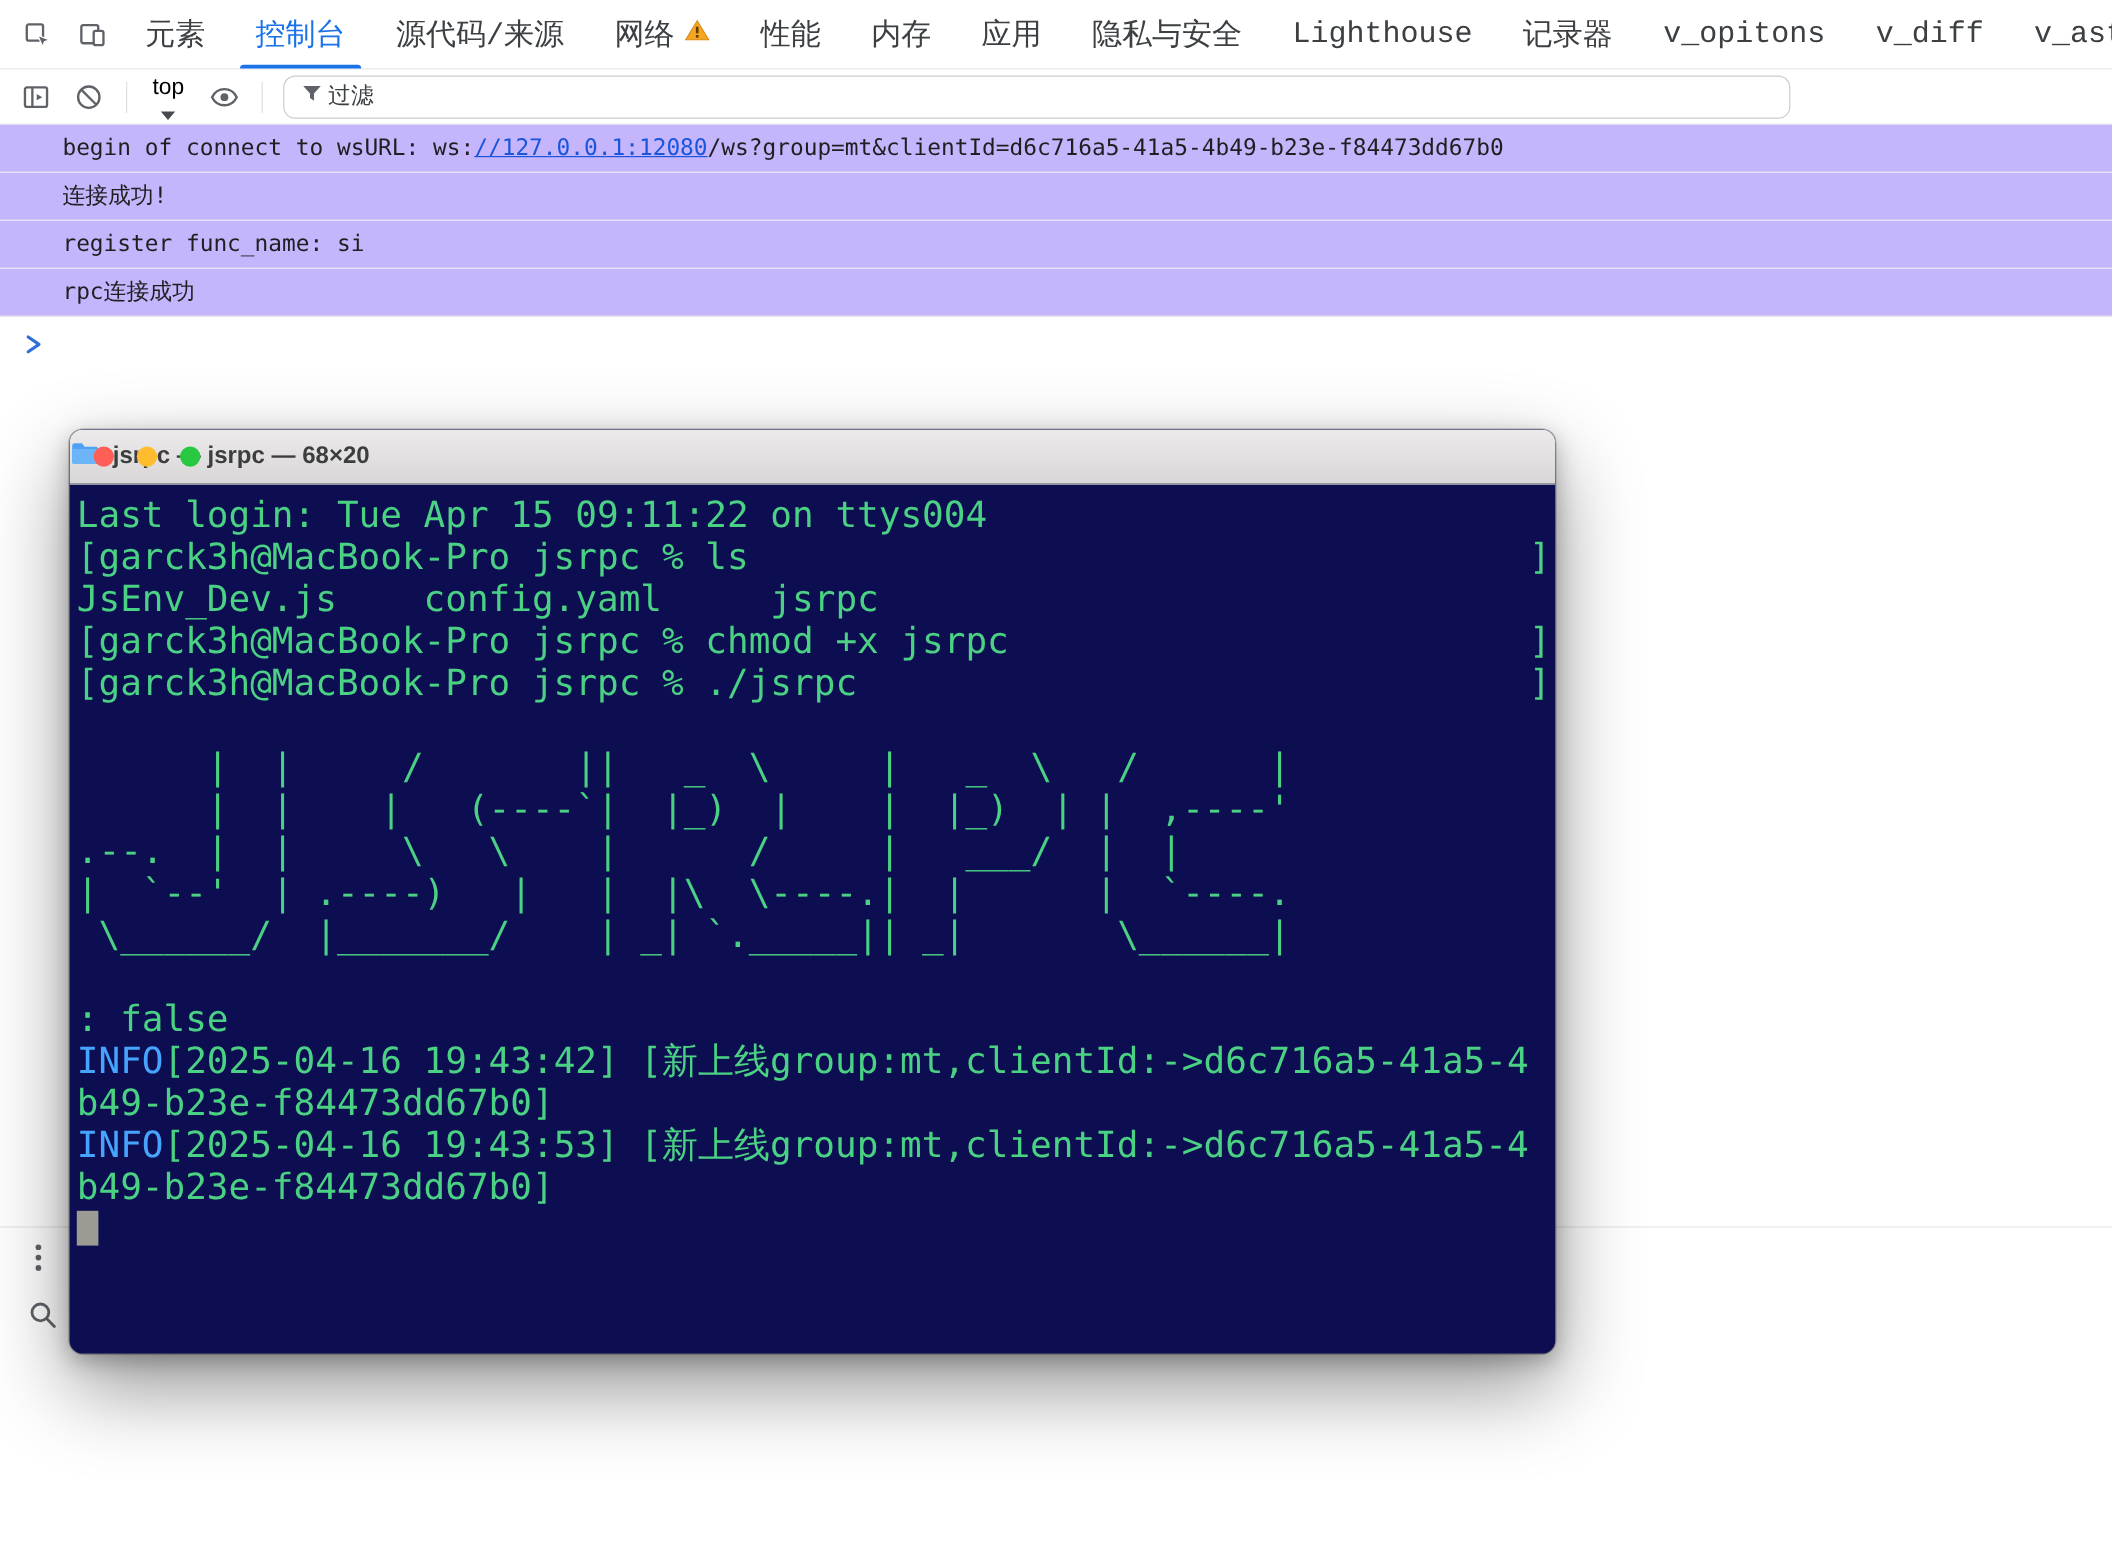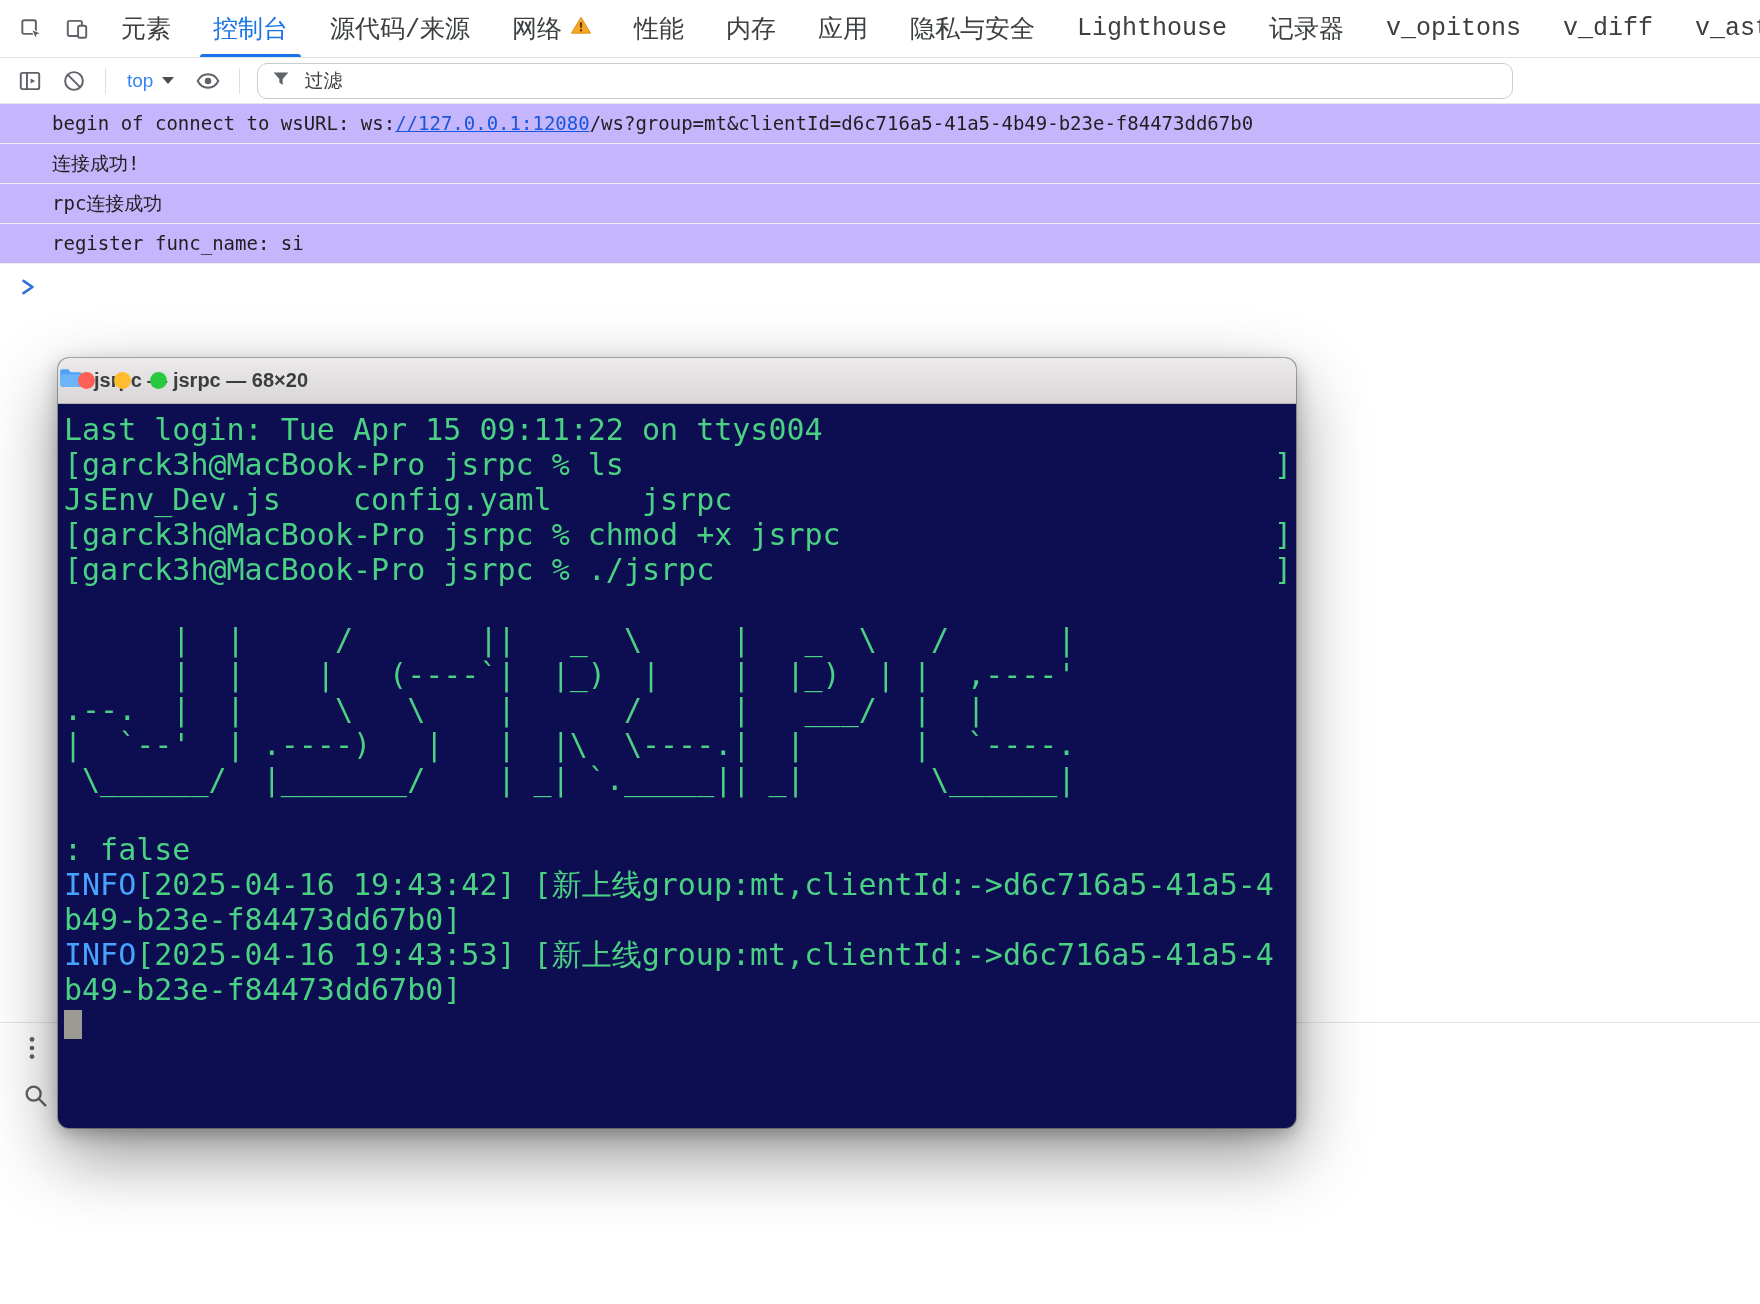--- a/index.html
+++ b/index.html
@@ -35,28 +35,28 @@
 
   
   .toolbar {
     display:flex; align-items:center; height:46px;
     border-bottom:1px solid #e3e6ea; padding-left:8px; background:#fff;
   }
   .toolbar .icon-btn { width:44px; height:40px; }
   .vsep { width:1px; height:26px; background:#dcdfe3; margin:0 9px; flex:0 0 auto; }
   .context {
     display:flex; align-items:center; gap:9px; padding:0 12px;
-    font-size:19px; color:#3b82f6; cursor:pointer;
+    font-size:19px; color:#000000; cursor:pointer;flex-direction:column;
   }
   .caret {
     width:0; height:0; border-left:6px solid transparent; border-right:6px solid transparent;
     border-top:7px solid #474b50;
   }
   .filter-box {
-    display:flex; align-items:center; gap:10px; margin-left:8px;
+    display:flex; align-items:center; margin-left:8px;
     width:1256px; height:36px; border:1px solid #c9ccd1; border-radius:10px; padding:0 12px;
   }
   .filter-box input {
     border:none; outline:none; background:transparent; width:100%;
     font-size:19px; color:#202124; font-family:"Liberation Sans", sans-serif;
   }
   .filter-box input::placeholder { color:#3c4043; opacity:1; }
 
   
   .console-area { background:#c4b5fd; }
@@ -212,22 +212,22 @@
         <path d="M4 5 h16 l-6.2 7 v6.5 l-3.6 -2.6 v-3.9 z" fill="#5f6368"></path>
       </svg>
     </span>
     <input type="text" placeholder="过滤" style="">
   </div>
 </div>
 
 <div class="console-area">
     <div class="msg"><span>begin of connect to wsURL: ws:</span><span class="msg-link">//127.0.0.1:12080</span><span>/ws?group=mt&amp;clientId=d6c716a5-41a5-4b49-b23e-f84473dd67b0</span></div>
     <div class="msg"><span>连接成功!</span></div>
+    <div class="msg"><span>register func_name: si</span></div>
     <div class="msg"><span>rpc连接成功</span></div>
-    <div class="msg"><span>register func_name: si</span></div>
   </div>
 
 <div class="prompt-row">
   <span>
     <svg width="16" height="18" viewBox="0 0 14 16">
       <polyline points="3,2.5 11,8 3,13.5" fill="none" stroke="#2e6fd8" stroke-width="2.3" stroke-linecap="round" stroke-linejoin="round"></polyline>
     </svg>
   </span>
 </div>
 

